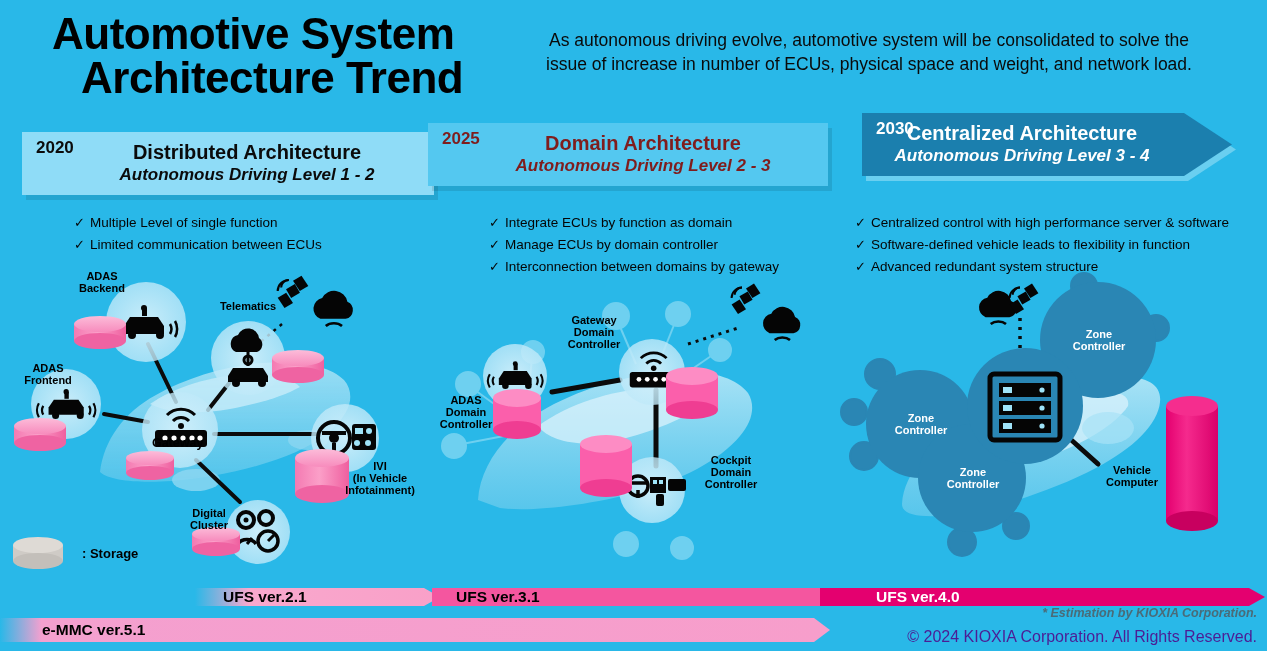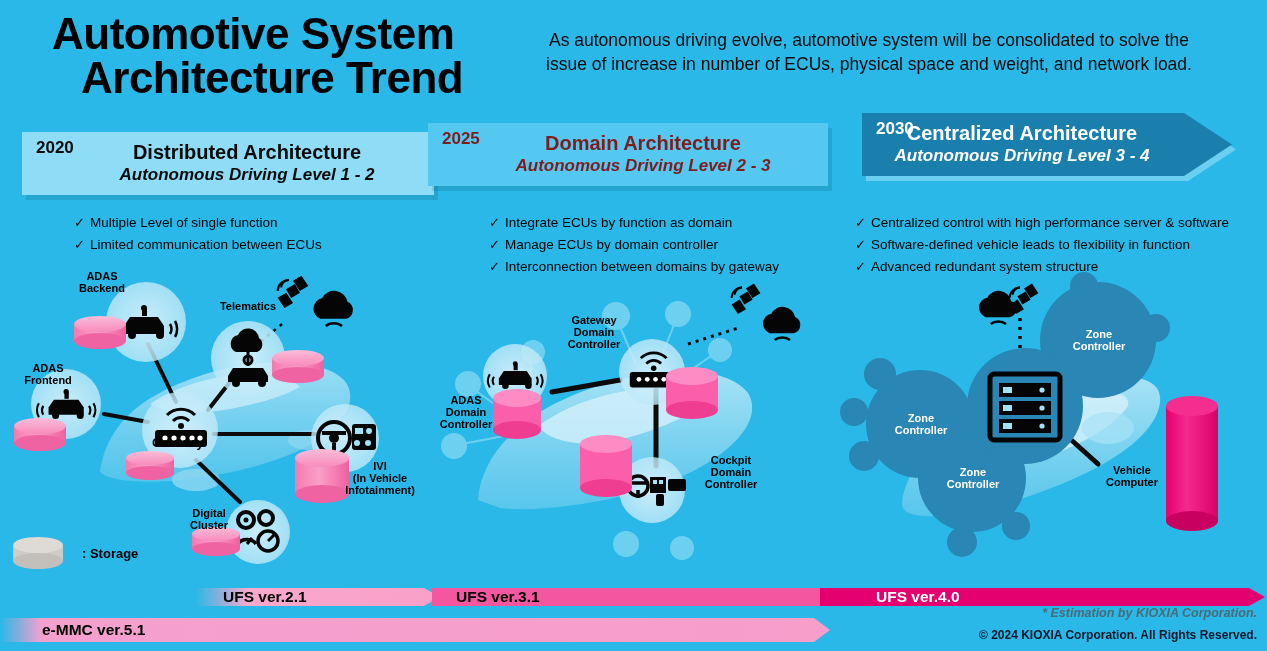--- a/index.html
+++ b/index.html
@@ -100,21 +100,21 @@
     clip-path:polygon(0 0, calc(100% - 16px) 0, 100% 50%, calc(100% - 16px) 100%, 0 100%);}
   #ufs40 span{padding-left:56px;color:#fff;}
 
   #emmc{left:0px;top:618px;width:830px;height:24px;
     background:linear-gradient(to right,#29b8e8 0%, #f4a0cf 5%, #f79ecb 100%);
     clip-path:polygon(0 0, calc(100% - 16px) 0, 100% 50%, calc(100% - 16px) 100%, 0 100%);}
   #emmc span{padding-left:42px;}
 
   .note{position:absolute;right:10px;top:606px;font-size:12.5px;font-style:italic;
     color:#4a6b78;font-weight:bold;}
-  .copy{position:absolute;right:10px;top:628px;font-size:12px;font-weight:bold;color:#0f172a;}
+  .copy{position:absolute;right:10px;top:628px;font-size:16px;font-weight:normal;color:#4c1d95;}
 </style>
 </head>
 <body>
 
 <div class="stage">
 
   <div class="title">
     <span>Automotive System</span>
     <span class="l2">Architecture Trend</span>
   </div>

